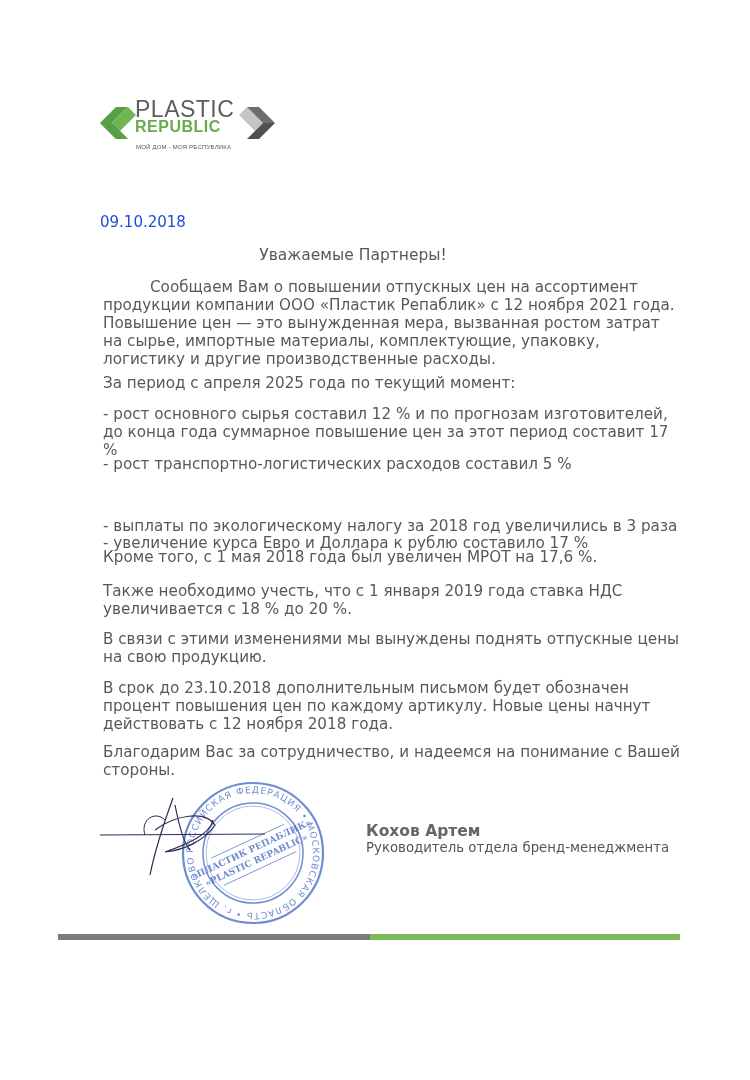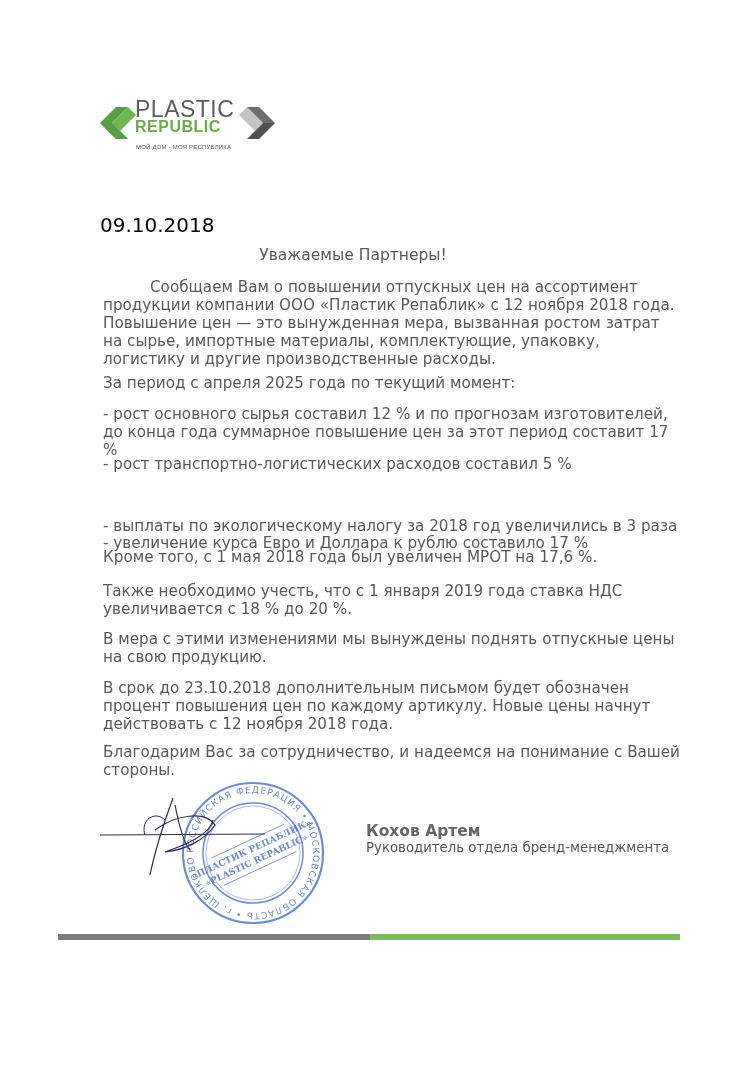--- a/index.html
+++ b/index.html
@@ -4,21 +4,21 @@
   <style>
     html, body { margin: 0; padding: 0; background: #ffffff; }
     body { width: 750px; height: 1080px; position: relative; overflow: hidden;
            font-family: "DejaVu Sans", sans-serif; color: #555555; }
     .abs { position: absolute; }
     .logo { left: 100px; top: 92px; width: 175px; height: 62px; }
     .logo-word1 { left: 135px; top: 96px; font-size: 23px; font-weight: normal; color: #5d5d5f; letter-spacing: 0.5px; font-family: "Liberation Sans", sans-serif; }
     .logo-word2 { left: 135px; top: 118px; font-size: 16px; font-weight: bold; color: #6aaa4f; letter-spacing: 0.5px; font-family: "Liberation Sans", sans-serif; }
     .logo-tag { left: 136px; top: 144px; font-size: 6px; color: #555; letter-spacing: 0.2px; font-family: "Liberation Sans", sans-serif; }
     .text { font-size: 15.2px; line-height: 18px; color: #585858; }
-    .date { left: 100px; top: 213px; font-size: 20px; color: #000000; }
+    .date { left: 100px; top: 213px; font-size: 15px; color: #1d4ed8; }
     .greeting { left: 0; width: 706px; text-align: center; top: 246px; font-size: 15.5px; color: #585858; }
     .para { left: 103px; width: 580px; }
     .indent { text-indent: 47px; }
     .sig-name { left: 366px; top: 822px; font-size: 15.5px; font-weight: bold; color: #666; text-align: center; }
     .sig-title { left: 366px; top: 840px; font-size: 13.3px; color: #555; }
     .bar-gray { left: 58px; top: 934px; width: 312px; height: 6px; background: #7c7c7c; }
     .bar-green { left: 370px; top: 934px; width: 310px; height: 6px; background: #7cbb5c; }
     .stamp { left: 178px; top: 778px; width: 150px; height: 150px; }
     .signature { left: 95px; top: 790px; width: 180px; height: 100px; }
   </style>
@@ -35,29 +35,29 @@
   <polygon points="163,31 175,31 159,47 147,47" fill="#505052"></polygon>
   <polygon points="139,23 147,15 163,31 155,39" fill="#8a8a8c" opacity="0.5"></polygon>
 </svg>
 <div class="abs logo-word1">PLASTIC</div>
 <div class="abs logo-word2">REPUBLIC</div>
 <div class="abs logo-tag">МОЙ ДОМ - МОЯ РЕСПУБЛИКА</div>
 
 <div class="abs date">09.10.2018</div>
 <div class="abs greeting">Уважаемые Партнеры!</div>
 
-<div class="abs para text indent" style="top:278px;">Сообщаем Вам о повышении отпускных цен на ассортимент продукции компании ООО «Пластик Репаблик» с 12 ноября 2018 года. Повышение цен — это вынужденная мера, вызванная ростом затрат на сырье, импортные материалы, комплектующие, упаковку, логистику и другие производственные расходы.</div>
+<div class="abs para text indent" style="top:278px;">Сообщаем Вам о повышении отпускных цен на ассортимент продукции компании ООО «Пластик Репаблик» с 12 ноября 2021 года. Повышение цен — это вынужденная мера, вызванная ростом затрат на сырье, импортные материалы, комплектующие, упаковку, логистику и другие производственные расходы.</div>
 <div class="abs para text" style="top:374px;">За период с апреля 2025 года по текущий момент:</div>
 <div class="abs para text" style="top:405px;">- рост основного сырья составил 12 % и по прогнозам изготовителей, до конца года суммарное повышение цен за этот период составит 17 %</div>
 <div class="abs para text" style="top:455px;">- рост транспортно-логистических расходов составил 5 %</div>
 <div class="abs para text" style="top:486px;margin-top:48px;">- увеличение курса Евро и Доллара к рублю составило 17 %</div>
 <div class="abs para text" style="top:517px;">- выплаты по экологическому налогу за 2018 год увеличились в 3 раза</div>
 <div class="abs para text" style="top:548px;">Кроме того, с 1 мая 2018 года был увеличен МРОТ на 17,6 %.</div>
 <div class="abs para text" style="top:582px;">Также необходимо учесть, что с 1 января 2019 года ставка НДС увеличивается с 18 % до 20 %.</div>
-<div class="abs para text" style="top:630px;">В мера с этими изменениями мы вынуждены поднять отпускные цены на свою продукцию.</div>
+<div class="abs para text" style="top:630px;">В связи с этими изменениями мы вынуждены поднять отпускные цены на свою продукцию.</div>
 <div class="abs para text" style="top:679px;">В срок до 23.10.2018 дополнительным письмом будет обозначен процент повышения цен по каждому артикулу. Новые цены начнут действовать с 12 ноября 2018 года.</div>
 <div class="abs para text" style="top:743px;">Благодарим Вас за сотрудничество, и надеемся на понимание с Вашей стороны.</div>
 
 <svg class="abs stamp" viewBox="0 0 150 150">
   <circle cx="75" cy="75" r="70" fill="none" stroke="#4a6fc4" stroke-width="2.2" opacity="0.8"></circle>
   <circle cx="75" cy="75" r="50" fill="none" stroke="#4a6fc4" stroke-width="1.5" opacity="0.8"></circle>
   <circle cx="75" cy="75" r="47" fill="none" stroke="#4a6fc4" stroke-width="0.8" opacity="0.6"></circle>
   <defs>
     <path id="stampArc" d="M 75,75 m -60,0 a 60,60 0 1,1 120,0 a 60,60 0 1,1 -120,0"></path>
   </defs>

